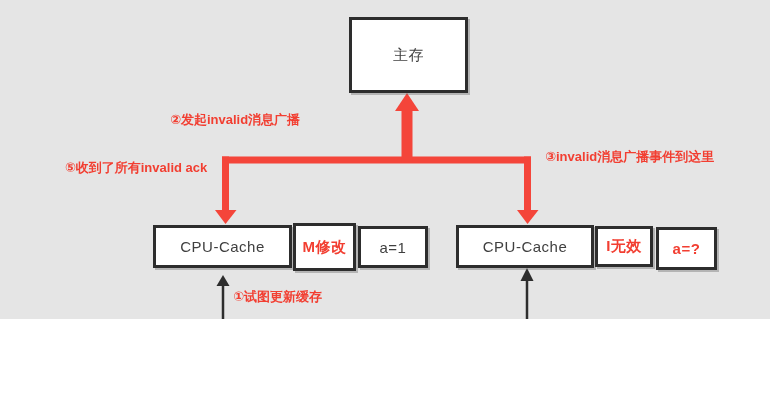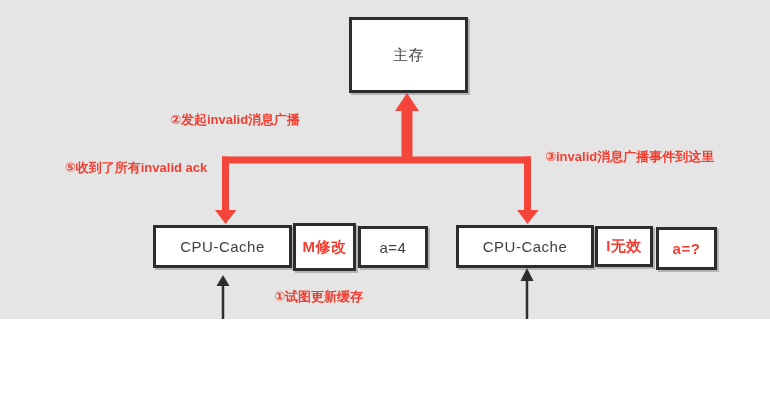--- a/index.html
+++ b/index.html
@@ -54,21 +54,21 @@
     <span>主存</span>
   </div>
 
   <div class="box" style="left:153px;top:225px;width:139px;height:43px;">
     <span>CPU-Cache</span>
   </div>
   <div class="box" style="left:293px;top:223px;width:63px;height:48px;text-align:center;">
     <span class="state-red">M修改</span>
   </div>
   <div class="box" style="left:358px;top:226px;width:70px;height:42px;">
-    <span>a=4</span>
+    <span>a=1</span>
   </div>
 
   <div class="box" style="left:456px;top:225px;width:138px;height:43px;">
     <span>CPU-Cache</span>
   </div>
   <div class="box" style="left:595px;top:226px;width:58px;height:41px;justify-content:center;">
     <span class="state-red">I无效</span>
   </div>
   <div class="box" style="left:656px;top:227px;width:61px;height:43px;">
     <span class="state-red">a=?</span>
@@ -82,15 +82,15 @@
     <div>②发起invalid消息广播</div>
   </div>
 
   <div class="ann ann-center" style="left:4px;top:159px;width:208px;margin-left:28px;">
     <div>⑤收到了所有invalid ack</div>
   </div>
 
   <div class="ann" style="left:545px;top:148px;">③invalid消息广播事件到这里</div>
 
 
-  <div class="ann" style="left:233px;top:288px;margin-left:41px;">①试图更新缓存</div>
+  <div class="ann" style="left:233px;top:288px;">①试图更新缓存</div>
 
 </div>
 
 </body></html>

